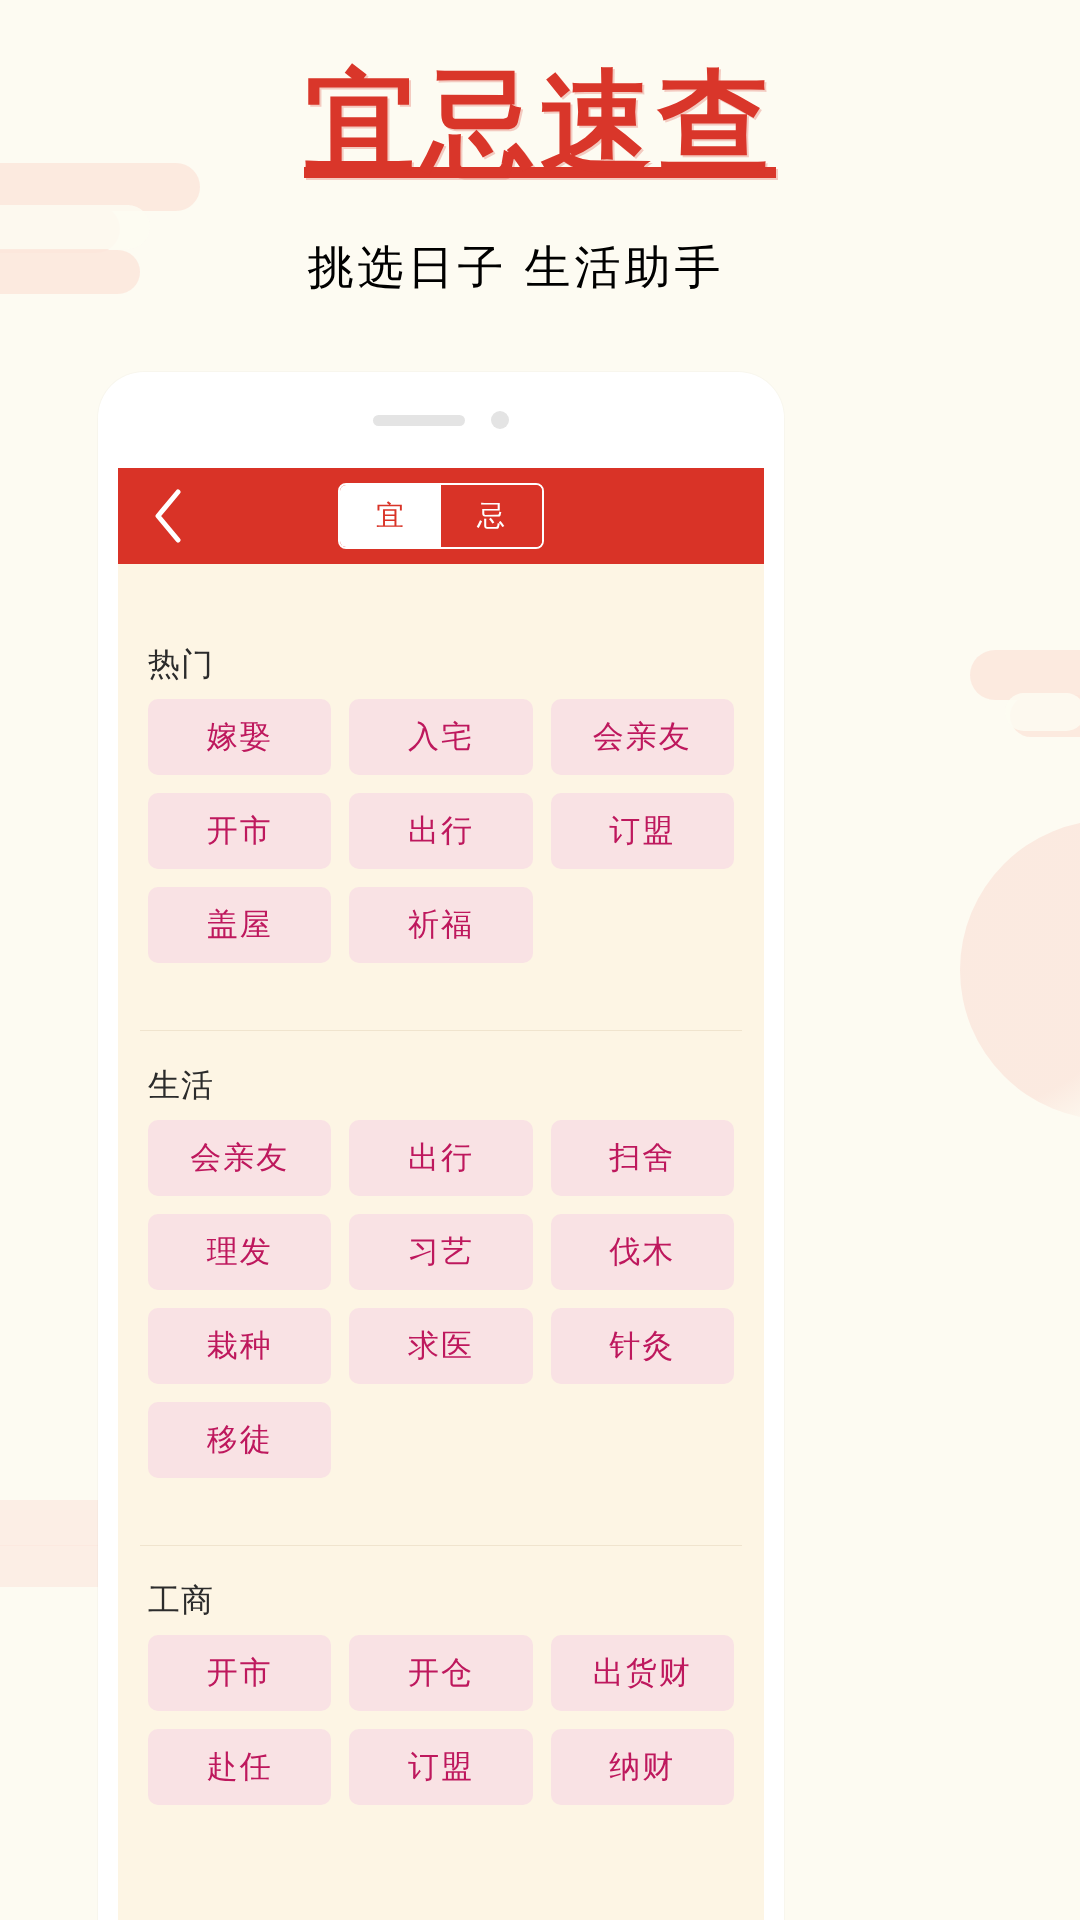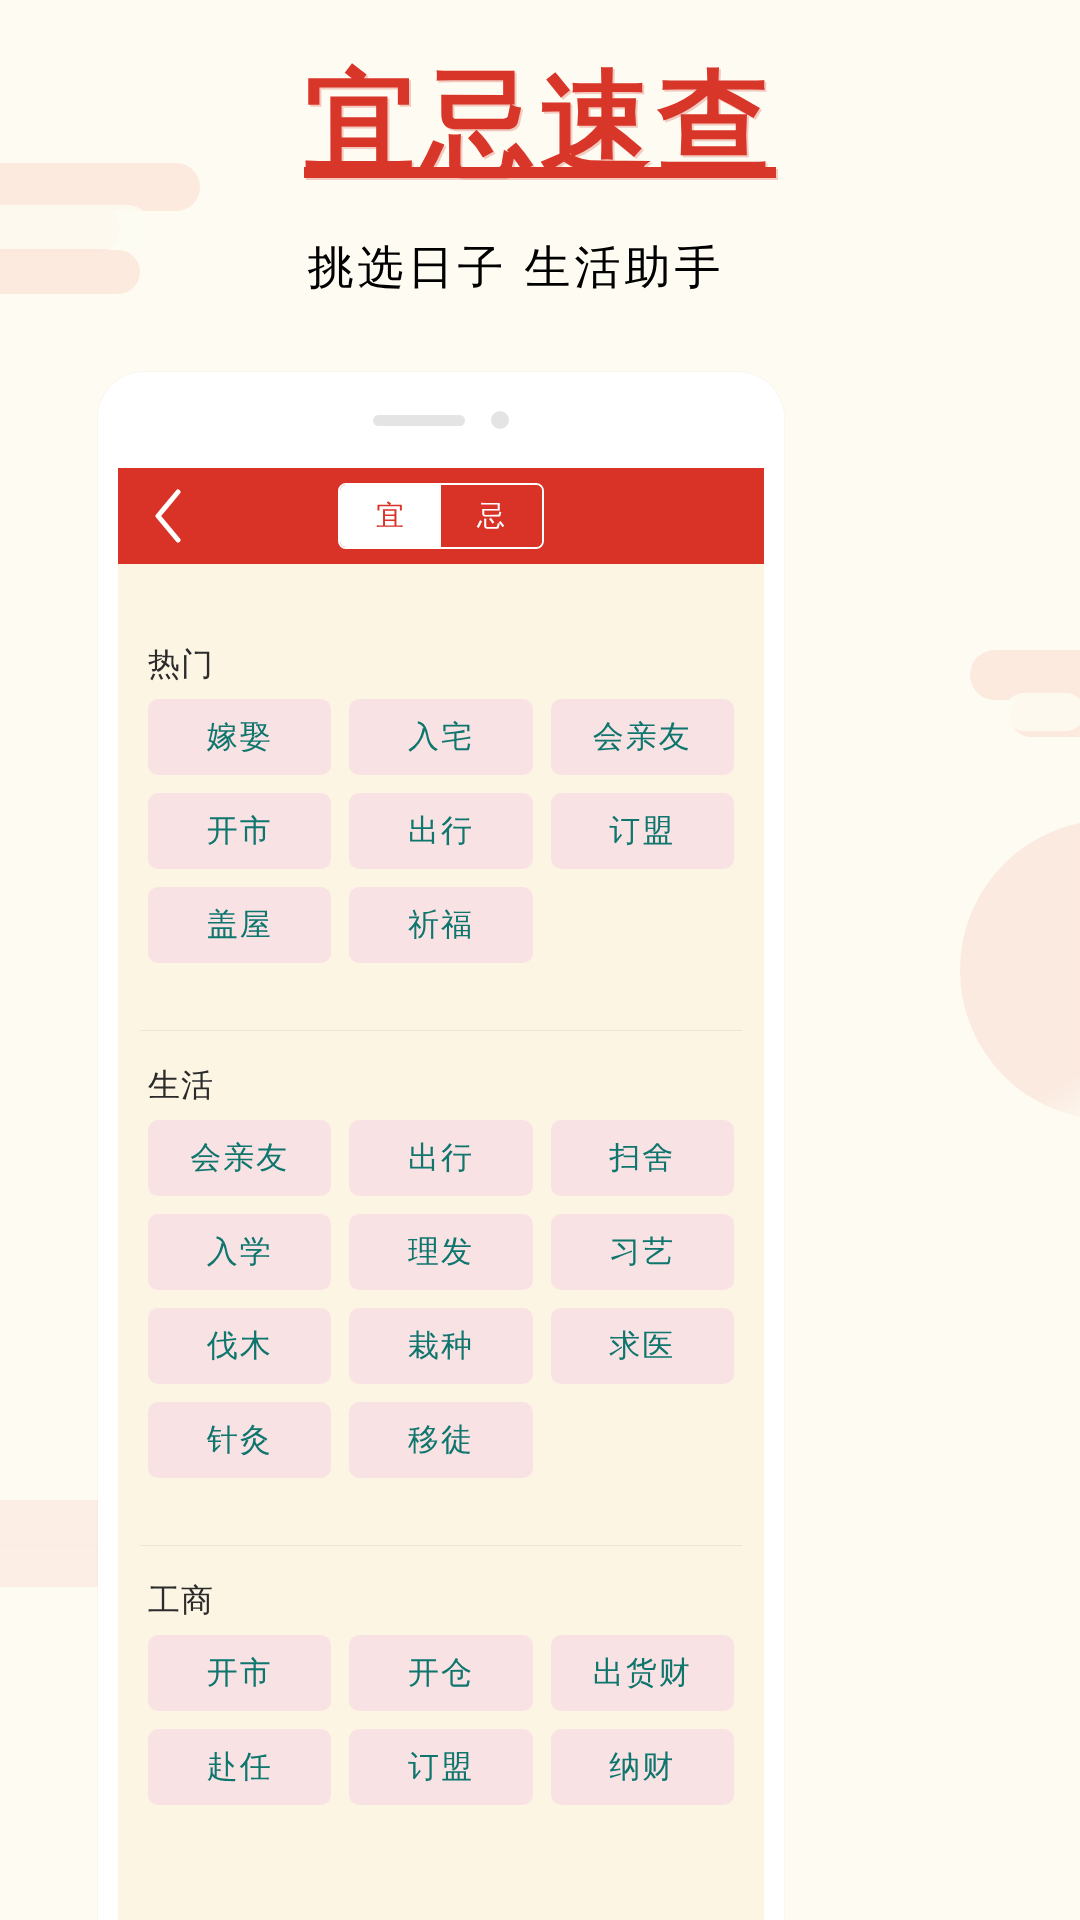--- a/index.html
+++ b/index.html
@@ -151,21 +151,21 @@
     gap:18px 18px;
     padding:0 30px;
   }
   .chip {
     height:76px;
     background:#F9E2E4;
     border-radius:10px;
     display:flex;
     align-items:center;
     justify-content:center;
-    color:#0f766e;
+    color:#be185d;
     font-size:31px;
     letter-spacing:2px;
   }
 </style>
 </head>
 <body>
 
 <div class="bg-deco">
   <div class="cloud cloud-l1"></div>
   <div class="cloud cloud-l2"></div>
@@ -218,21 +218,20 @@
             <div class="chip">盖屋</div>
             <div class="chip">祈福</div>
           </div>
         </div>
         <div class="section">
           <div class="section-title">生活</div>
           <div class="grid">
             <div class="chip">会亲友</div>
             <div class="chip">出行</div>
             <div class="chip">扫舍</div>
-            <div class="chip">入学</div>
             <div class="chip">理发</div>
             <div class="chip">习艺</div>
             <div class="chip">伐木</div>
             <div class="chip">栽种</div>
             <div class="chip">求医</div>
             <div class="chip">针灸</div>
             <div class="chip">移徒</div>
           </div>
         </div>
         <div class="section">

